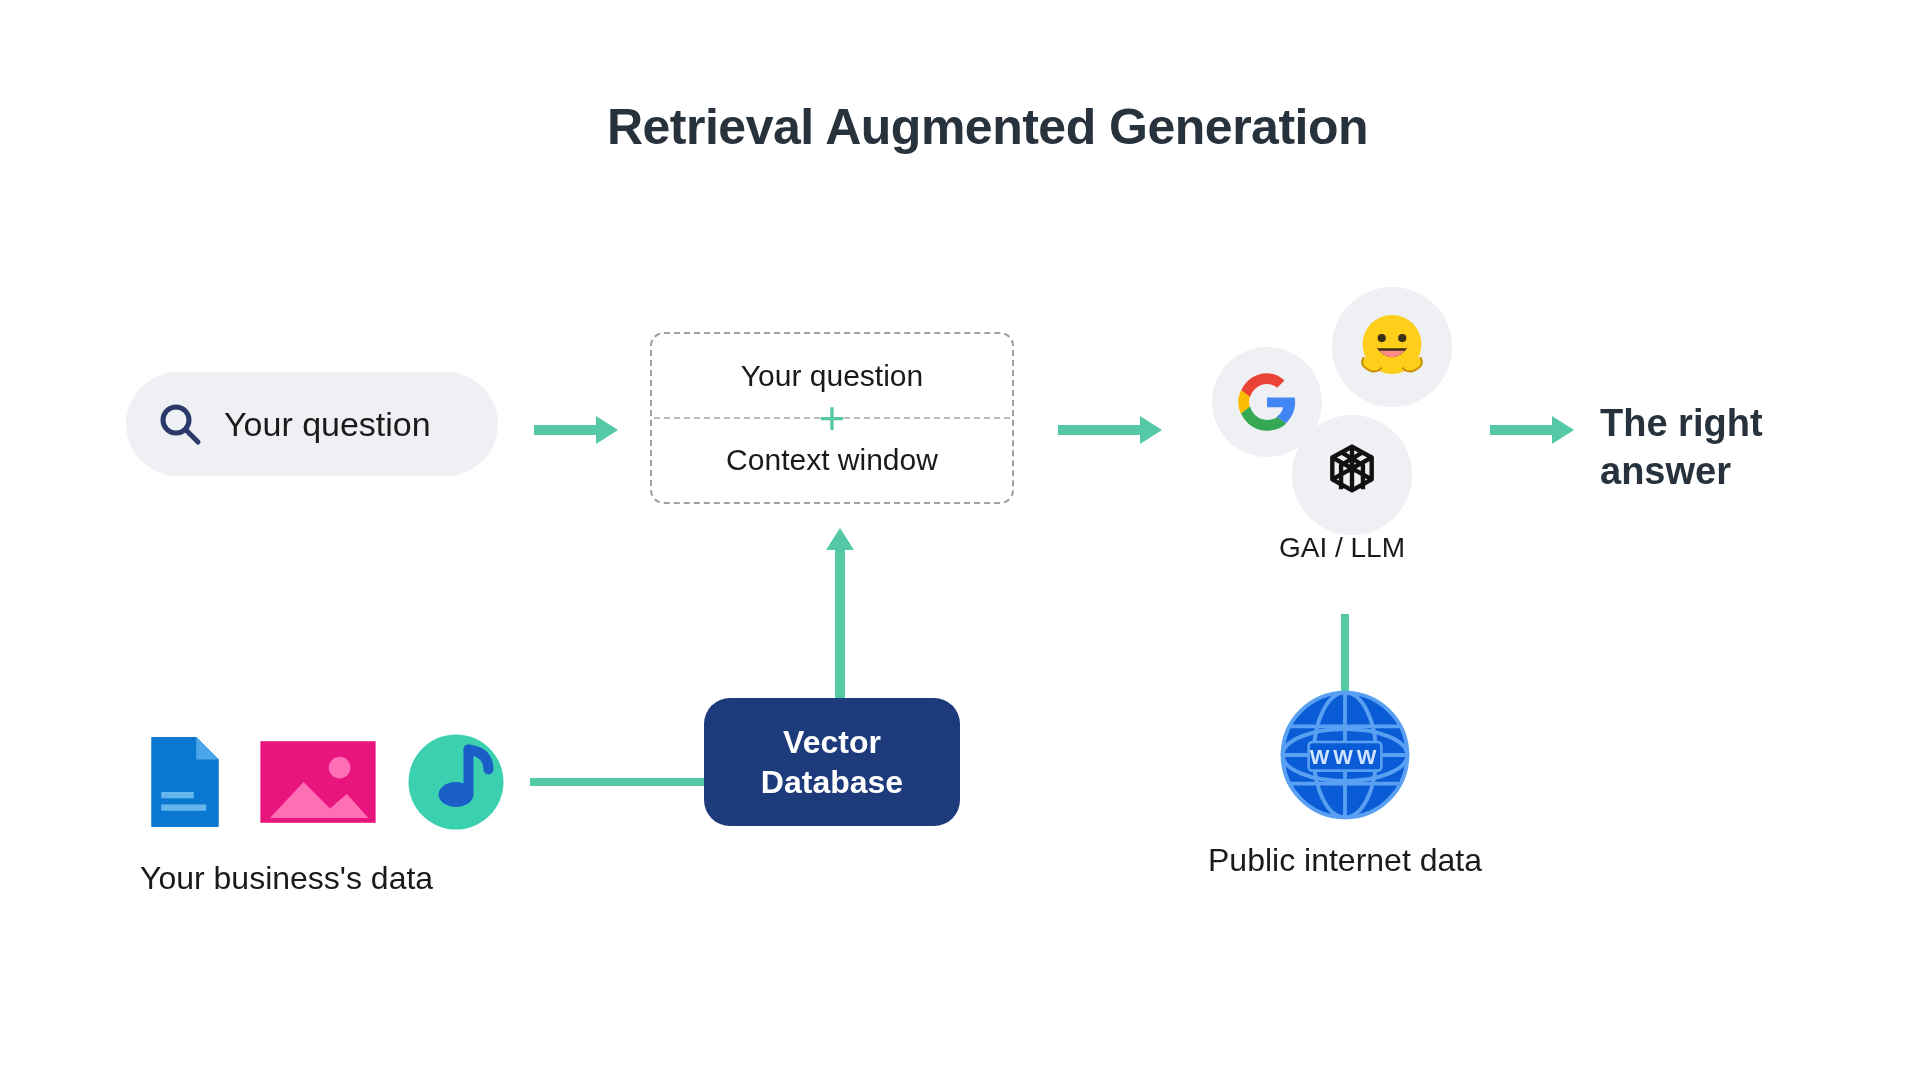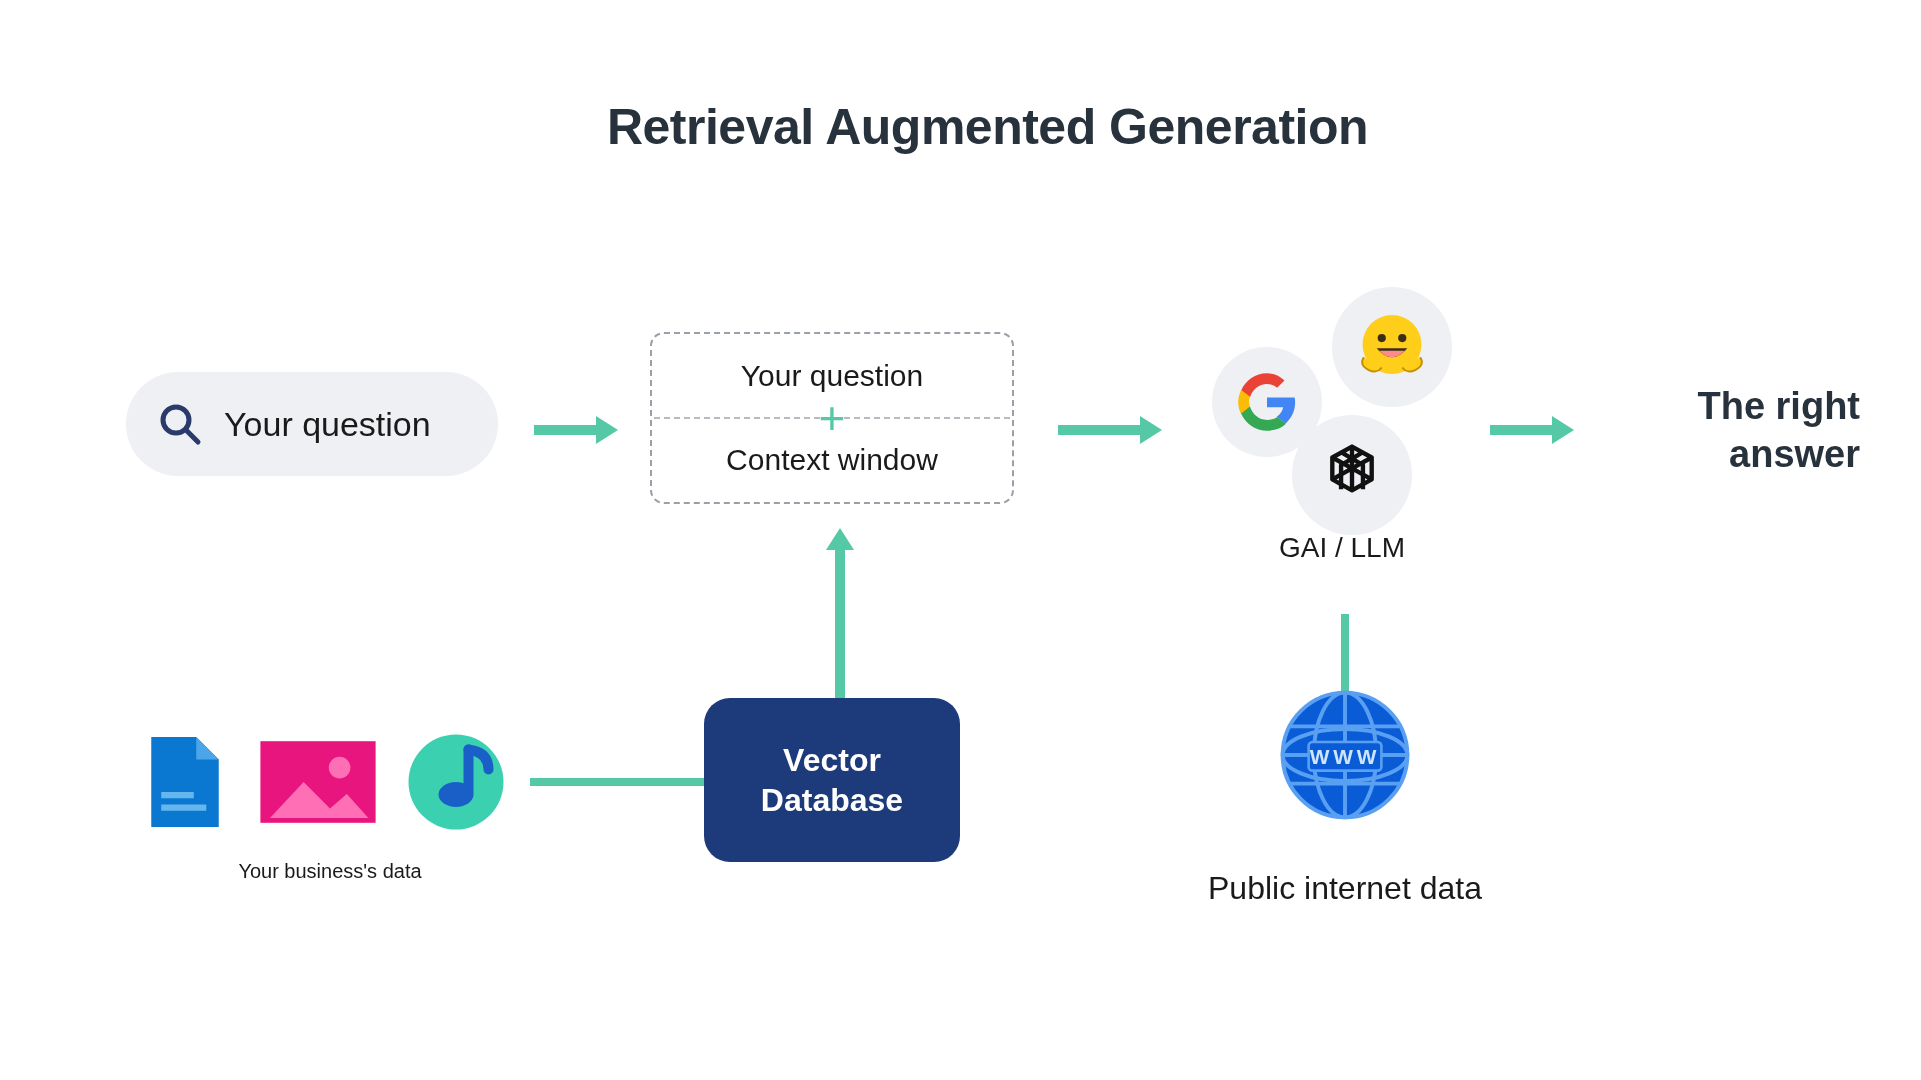--- a/index.html
+++ b/index.html
@@ -139,63 +139,62 @@
     left: 1212px;
     width: 260px;
     text-align: center;
     font-size: 28px;
     color: #1a1a1a;
   }
 
   
   .answer-text {
     position: absolute;
-    top: 383px;
+    top: 400px;
     left: 1600px;
     width: 260px;
     font-size: 38px;
     font-weight: 700;
     color: #28323c;
     line-height: 1.25;
-    text-align: right;
+    text-align: left;
   }
 
   
   .biz-row {
     position: absolute;
     top: 732px;
     left: 140px;
     display: flex;
     align-items: center;
     gap: 28px;
   }
   .biz-label {
     position: absolute;
     top: 858px;
     left: 140px;
     width: 380px;
-    text-align: center;
-    font-size: 20px;
+    font-size: 32px;
     color: #1a1a1a;
     line-height: 1.3;
   }
 
   
   .connector {
     position: absolute;
     background: #55c9a6;
   }
 
   
   .vector-db {
     position: absolute;
     top: 698px;
     left: 704px;
     width: 256px;
-    height: 164px;
+    height: 128px;
     background: #1d3a7a;
     border-radius: 26px;
     display: flex;
     align-items: center;
     justify-content: center;
     text-align: center;
     color: #ffffff;
     font-size: 32px;
     font-weight: 700;
     line-height: 1.25;
@@ -214,21 +213,20 @@
   }
   .public-label {
     position: absolute;
     top: 840px;
     left: 1200px;
     width: 290px;
     text-align: center;
     font-size: 32px;
     color: #1a1a1a;
     line-height: 1.3;
-    margin-top: 28px;
   }
 </style>
 </head>
 <body>
 
 <div class="title">Retrieval Augmented Generation</div>
 
 <div class="question-pill">
   <span class="icon-wrap">
     <svg width="48" height="48" viewBox="0 0 48 48">

